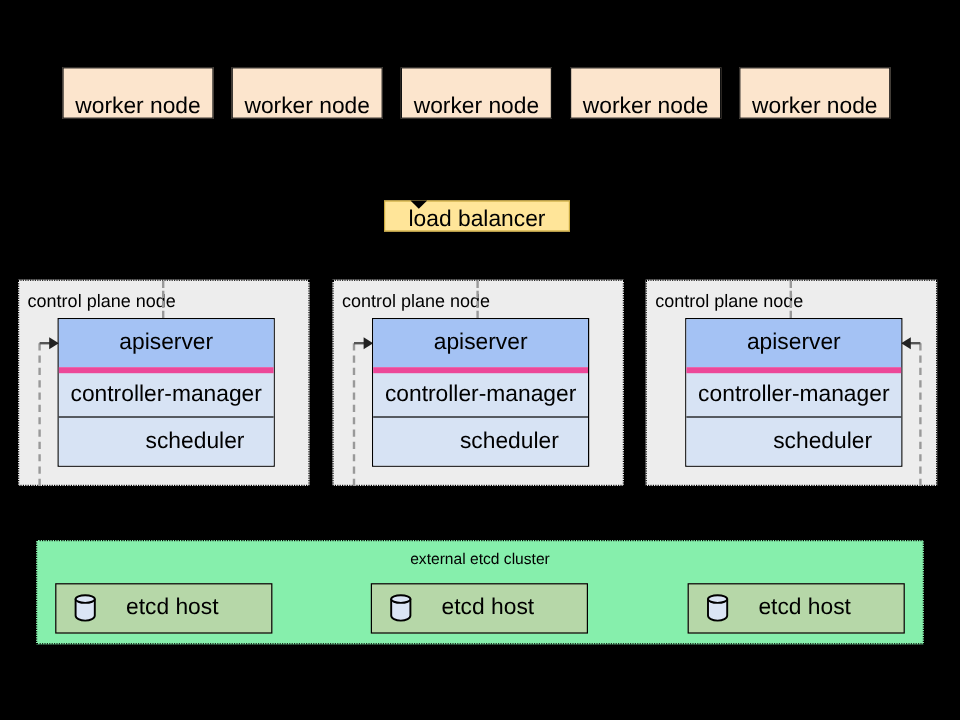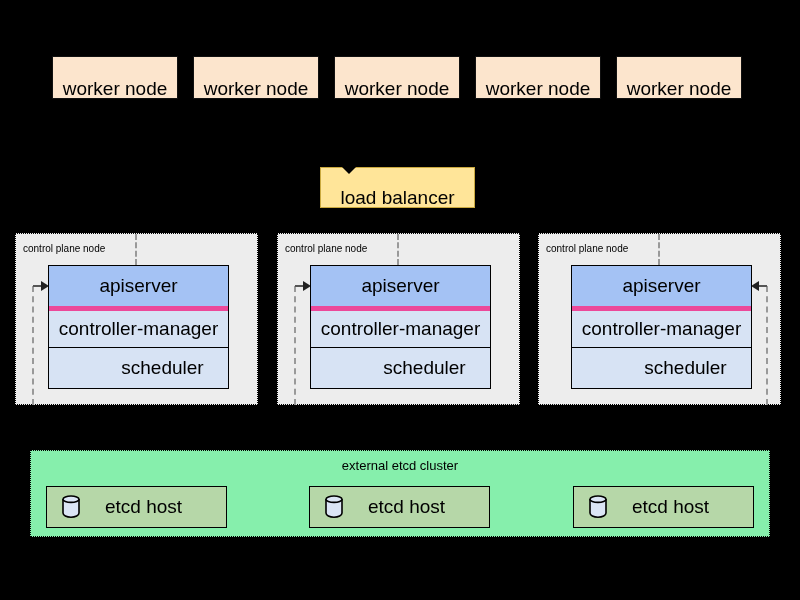--- a/index.html
+++ b/index.html
@@ -20,36 +20,36 @@
     border: 1px solid #111;
   }
 
   
   .worker { top: 56px; width: 126px; height: 43px; background: #fce5cd; }
   .worker.w0 { left: 52px; }  .worker.w1 { left: 193px; }
   .worker.w2 { left: 334px; } .worker.w3 { left: 475px; }
   .worker.w4 { left: 616px; }
 
   
-  .lb { left: 320px; top: 167px; width: 155px; height: 41px; background: #ffe599; border: 1px solid #caa93f; }
+  .lb { left: 320px; top: 167px; width: 155px; height: 26px; background: #ffe599; border: 1px solid #caa93f; }
   .lb-arrowhead {
     position: absolute; left: 342px; top: 167px;
     width: 0; height: 0;
     border-left: 7px solid transparent;
     border-right: 7px solid transparent;
     border-top: 7px solid #000;
   }
 
   
   .cp {
     position: absolute; top: 233px; width: 243px; height: 172px;
     background: #ededed; border: 1px dotted #000;
   }
   .cp.c0 { left: 15px; } .cp.c1 { left: 277px; } .cp.c2 { left: 538px; }
-  .cp-label { position: absolute; left: 7px; top: 9px; font-size: 10px; }
+  .cp-label { position: absolute; left: 7px; top: 9px; font-size: 15px; }
   .cp-topdash { position: absolute; left: 119px; top: 0; height: 31px; width: 0; border-left: 2px dashed #999; }
   .cp-sidedash { position: absolute; top: 52px; height: 119px; width: 0; border-left: 2px dashed #999; }
   .cp .left-dash  { left: 16px; }
   .cp .right-dash { left: 227px; }
   .cp-arrowline { position: absolute; top: 51px; height: 2px; background: #555; }
   .cp .arrowline-left  { left: 17px; width: 9px; }
   .cp .arrowline-right { left: 219px; width: 9px; }
   .cp-arrowhead { position: absolute; top: 47px; width: 0; height: 0;
     border-top: 5px solid transparent; border-bottom: 5px solid transparent; }
   .cp .arrowhead-right { left: 25px; border-left: 8px solid #222; }

